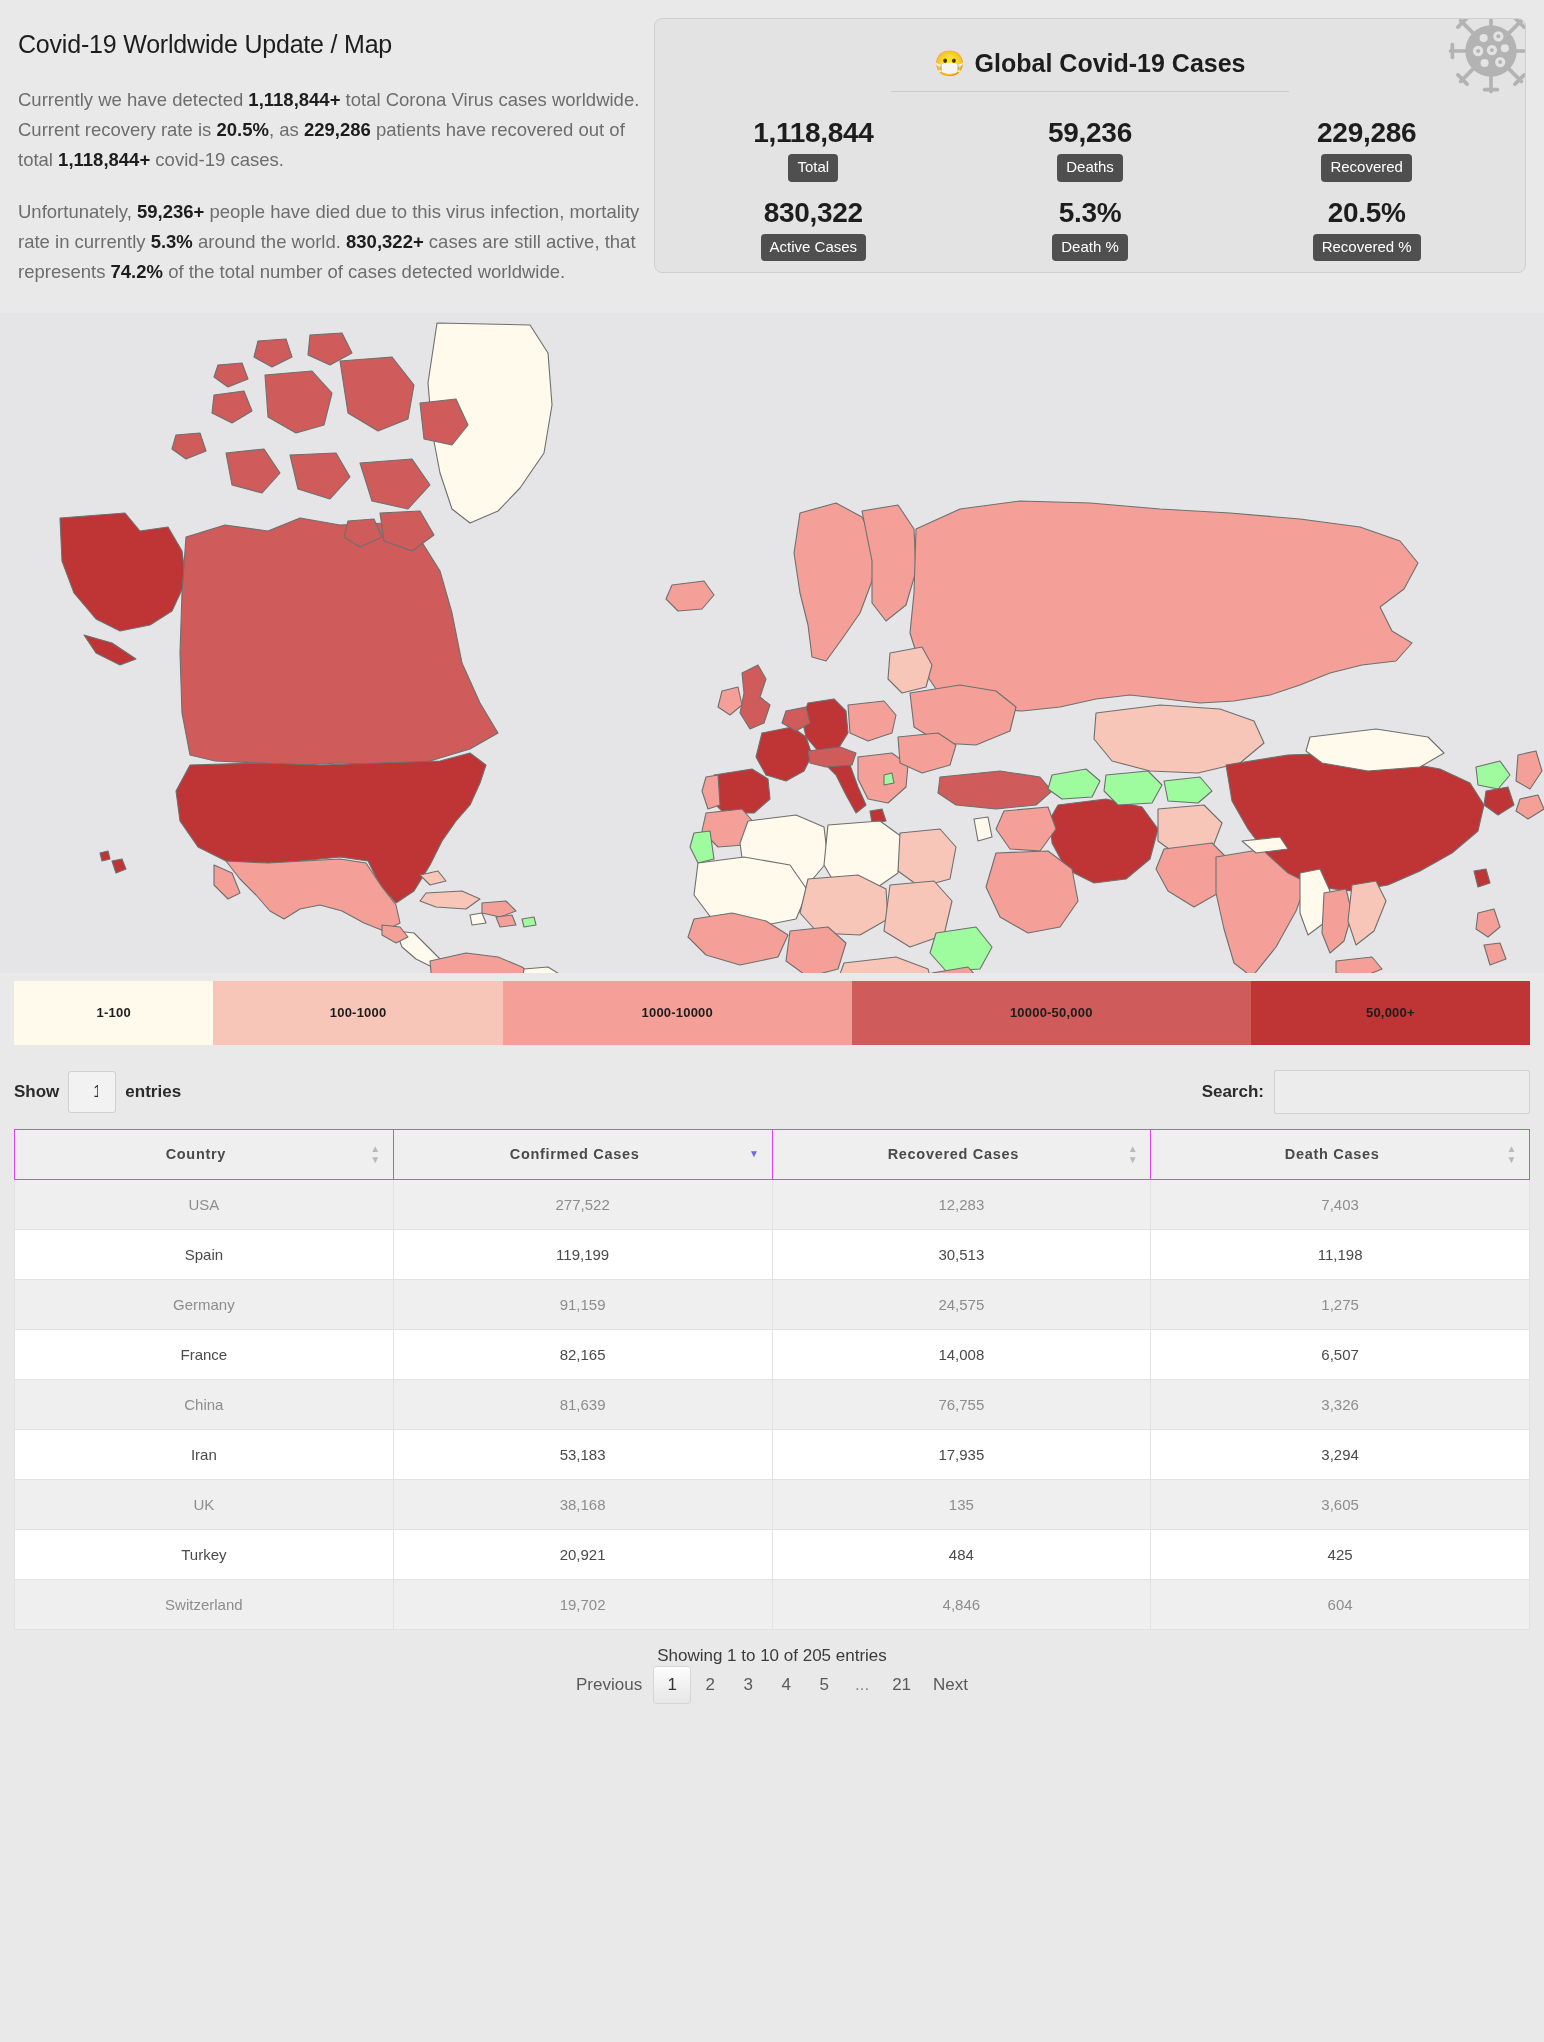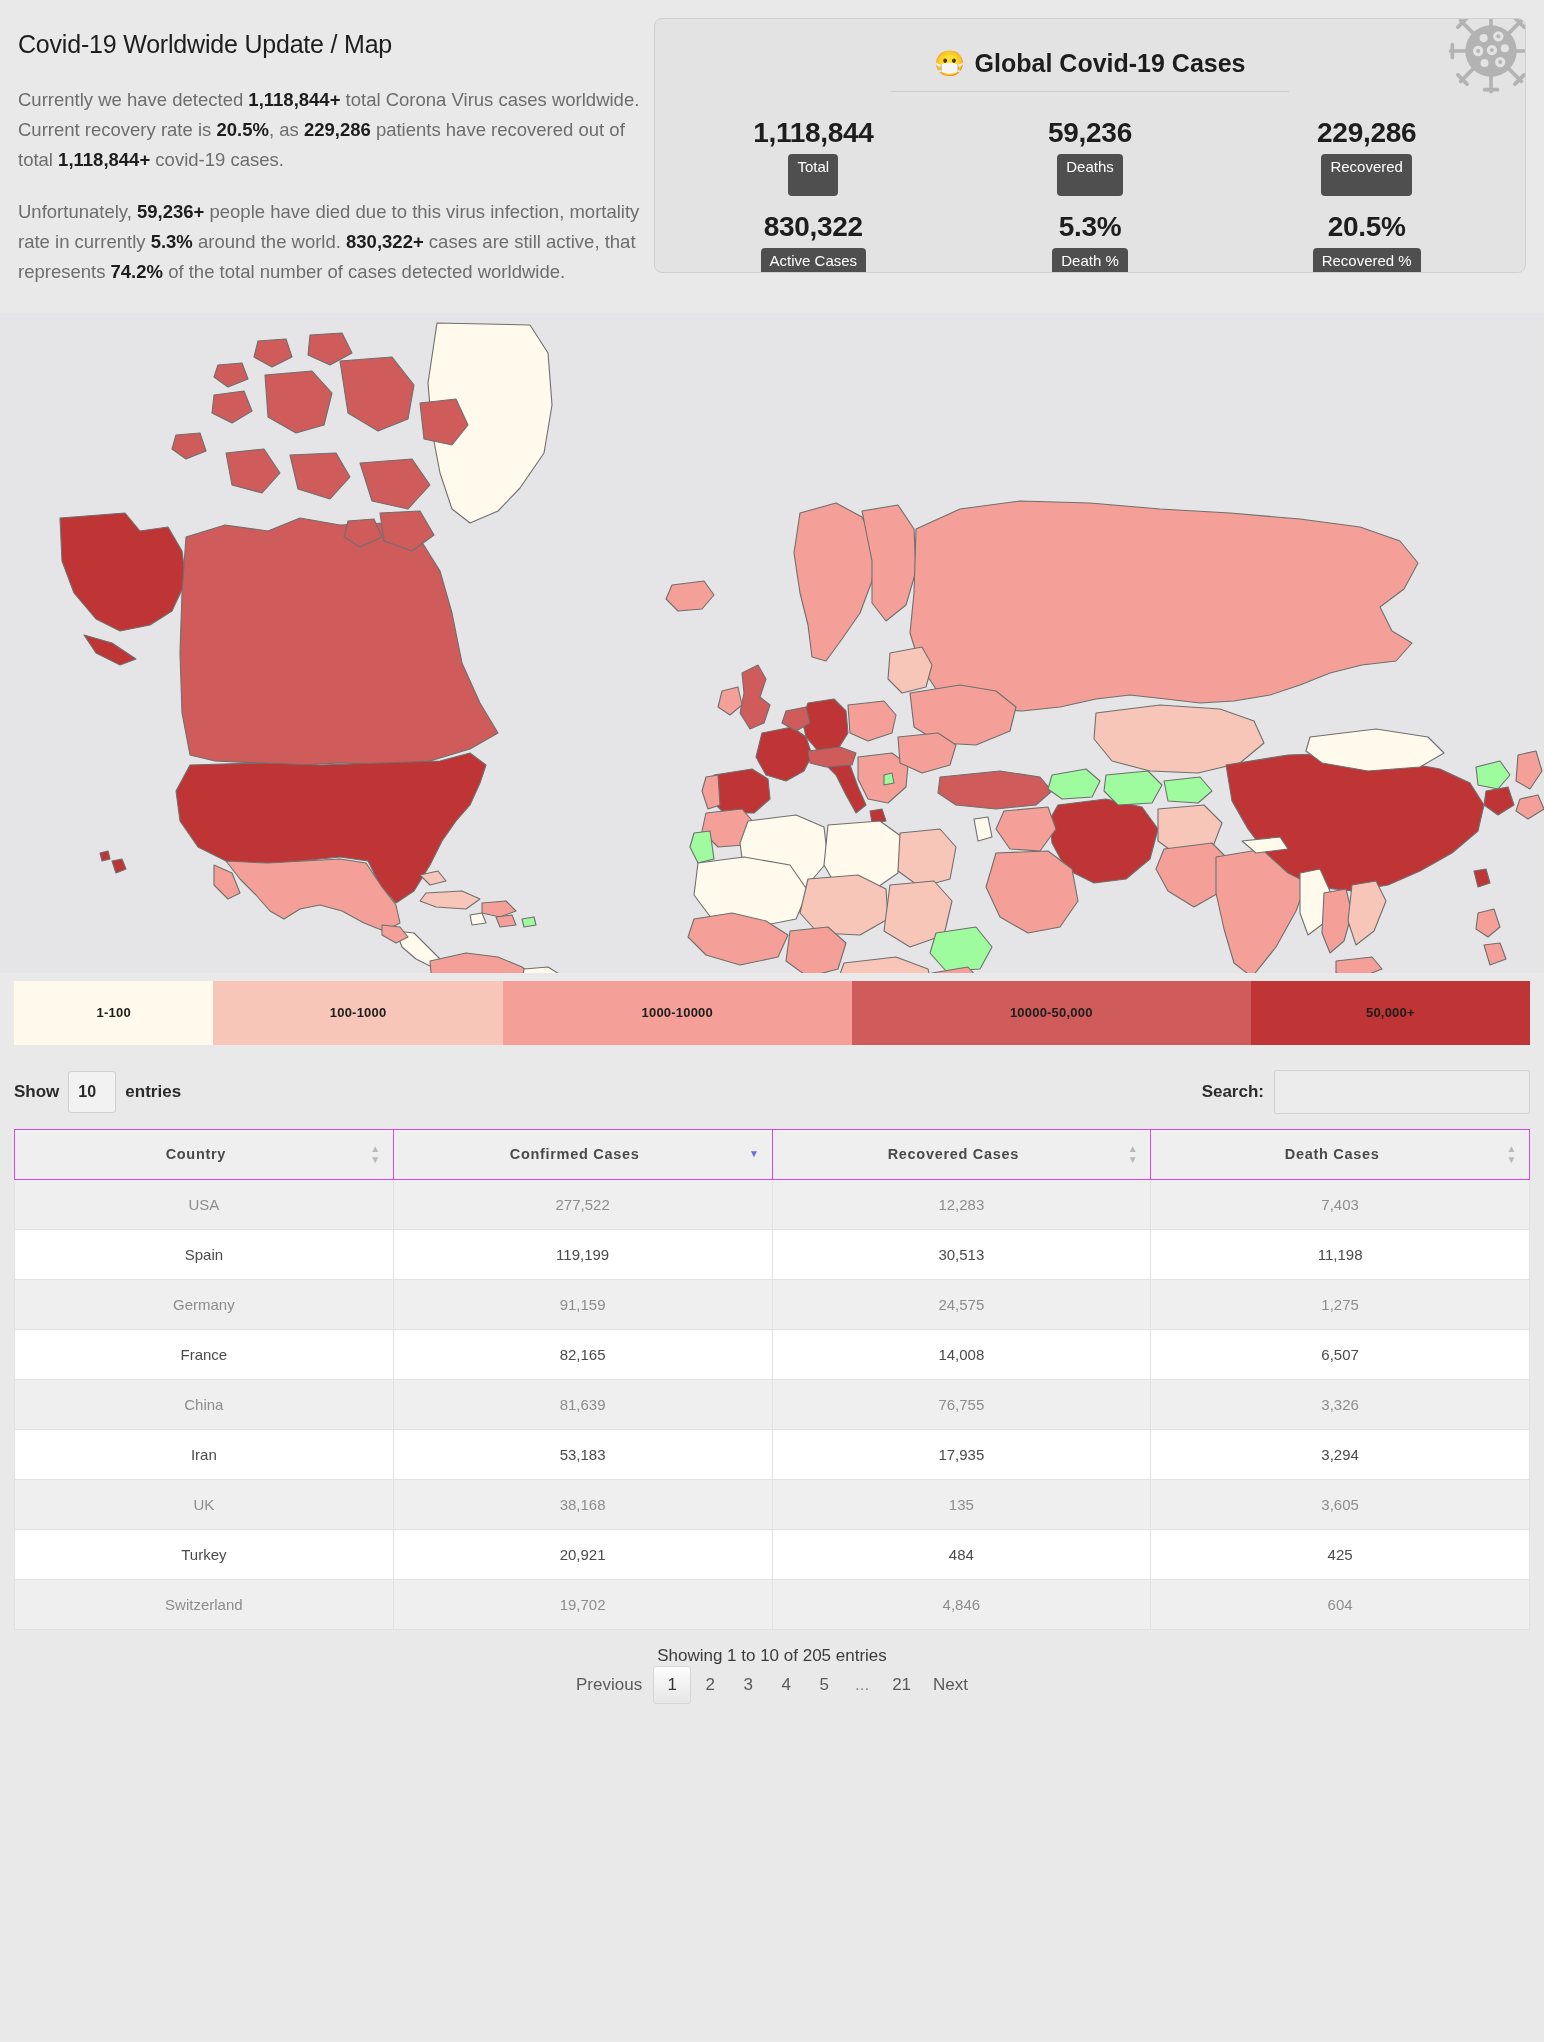--- a/index.html
+++ b/index.html
@@ -58,21 +58,21 @@
   }
   .stat { text-align:center; }
   .stat-val {
     font-size:28px; font-weight:700; color:#1d1d1d;
     line-height:1.05; letter-spacing:-0.3px;
   }
   .stat-badge {
     display:inline-block; margin-top:7px;
     background:#4f4f4f; color:#ffffff;
     font-size:15px; font-weight:400;
-    padding:4px 9px 20px; border-radius:4px;
+    padding:4px 9px 6px; border-radius:4px;
     line-height:1.15;
   }
 
   
   .map-box {
     width:1544px; height:660px;
     margin-top:4px;
     background:#e5e5e7;
     position:relative;
   }
@@ -93,21 +93,21 @@
   .tbl-controls {
     display:flex; align-items:center; justify-content:space-between;
     margin:24px 14px 0 14px; height:46px;
   }
   .show-entries { display:flex; align-items:center; gap:9px;
     font-size:17px; font-weight:700; color:#2b2b2b;justify-content:space-between; }
   .num-input {
     width:48px; height:42px; background:#f2f2f2;
     border:1px solid #cfcfcf; border-radius:3px;
     font-size:16px; color:#2b2b2b; text-align:left;
-    padding-left:9px; font-family:"Liberation Sans", sans-serif;font-weight:bold;
+    padding-left:24px; font-family:"Liberation Sans", sans-serif;
   }
   .search-wrap { display:flex; align-items:center; gap:10px;
     font-size:17px; font-weight:700; color:#2b2b2b; }
   .search-input {
     width:256px; height:44px;
     background:#ececec; border:1px solid #d2d2d2; border-radius:2px;
     padding:0 10px; font-size:15px;
     font-family:"Liberation Sans", sans-serif;
   }
 

